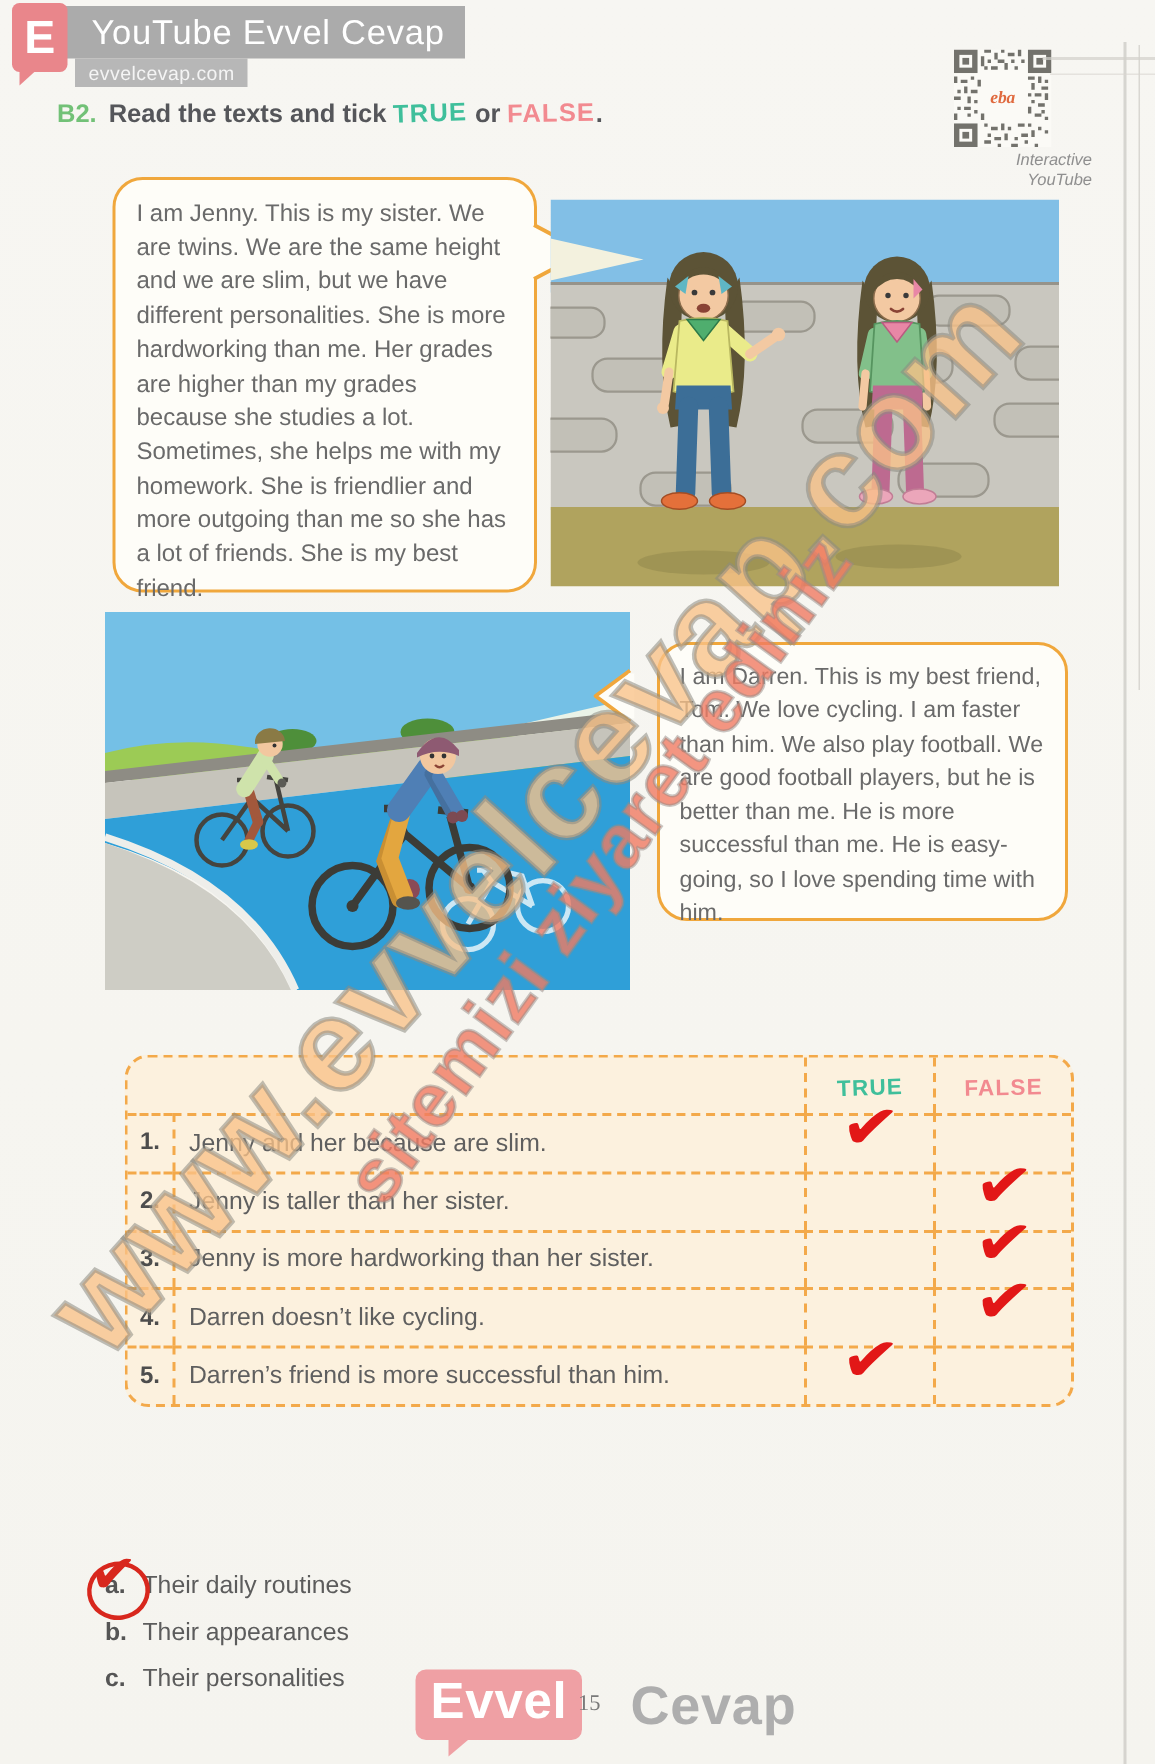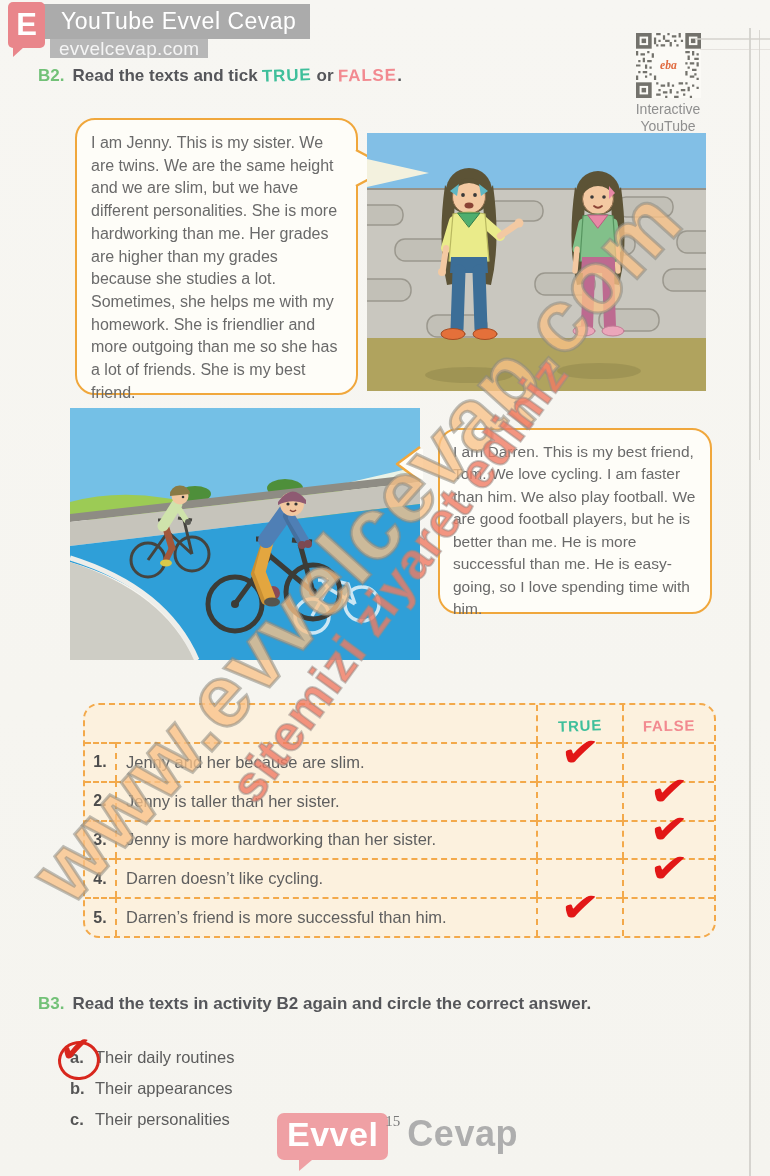--- a/index.html
+++ b/index.html
@@ -16,37 +16,37 @@
     overflow:hidden;
   }
   
   .banner-main{
     position:absolute; left:33px; top:4px; height:35px; line-height:35px;
     background:rgba(166,166,166,.94); color:#fff; font-size:23px; font-weight:normal;
     padding:0 14px 0 28px; letter-spacing:.5px;
   }
   .banner-sub{
     position:absolute; left:50px; top:39px; height:19px; line-height:19px;
-    background:rgba(178,178,178,.94); color:#f4f4f4; font-size:19px;
+    background:rgba(178,178,178,.94); color:#f4f4f4; font-size:13px;
     padding:0 9px; letter-spacing:.3px;
   }
   .logo-e{
     position:absolute; left:8px; top:2px; width:37px; height:46px;
     background:#e9868b; border-radius:5px; color:#fff; font-size:31px; font-weight:bold;
     display:flex; align-items:center; justify-content:center;
   }
   .logo-e::after{
     content:""; position:absolute; left:5px; bottom:-9px;
     border-left:11px solid #e9868b; border-bottom:10px solid transparent;
   }
   
   .qr-wrap{position:absolute; left:636px; top:33px; width:65px; height:65px;}
   .qr-caption{
-    position:absolute; left:608px; top:101px; width:120px; text-align:center;
-    font-size:14px; color:#8f8f8f; line-height:1.2;
+    position:absolute; left:608px; top:101px; width:120px; text-align:right;
+    font-size:11px; font-style:italic; color:#8f8f8f; line-height:1.2;
   }
   
   .act-line{position:absolute; font-size:17px; color:#55565a; font-weight:bold;}
   .b2-line{left:38px; top:66px;}
   .b3-line{left:38px; top:994px;}
   .act-code{color:#72c177; margin-right:8px;margin-top:16px;}
   .brand-true{color:#3fbf9b; font-weight:800; letter-spacing:.8px; display:inline-block; transform:rotate(-2deg);}
   .brand-false{color:#f28a90; font-weight:800; letter-spacing:.8px; display:inline-block; transform:rotate(-1deg);}
   
   .bubble{
@@ -87,31 +87,31 @@
   .opt-circle{
     position:absolute; left:-12px; top:-7px; width:36px; height:33px;
     border:3px solid #d8271d; border-radius:50%; transform:rotate(-8deg);
   }
   .opt-tick{
     position:absolute; left:-10px; top:-17px; font-size:37px; color:#d8271d;
     transform:rotate(4deg); line-height:1;
   }
   .opt-mark{position:relative; flex:0 0 25px; width:25px;}
   
-  .footer-logo{position:absolute; left:277px; top:1113px; display:flex; align-items:flex-start;}
+  .footer-logo{position:absolute; left:277px; top:1113px; display:flex; align-items:center;}
   .footer-bubble{
     position:relative; background:#efa0a4; border-radius:7px; padding:2px 10px 6px;
     color:#fff; font-size:34px; font-weight:bold; letter-spacing:.5px;
   }
   .footer-bubble::after{
     content:""; position:absolute; left:22px; bottom:-11px;
     border-left:13px solid #efa0a4; border-bottom:11px solid transparent;
   }
   .footer-page{font-size:15px; color:#7a7a7a; margin-left:-3px; position:relative; z-index:2;font-family:Liberation Serif, serif;}
-  .footer-cevap{color:#aeaeae; font-size:36px; font-weight:bold; margin-left:7px; letter-spacing:.5px;}
+  .footer-cevap{color:#aeaeae; font-size:36px; font-weight:bold; margin-left:20px; letter-spacing:.5px;}
   
   .wm{position:absolute; white-space:nowrap; font-weight:bold; pointer-events:none;}
   .wm1{
     left:48px; top:840px; height:95px; line-height:95px; font-size:88px;
     color:rgba(248,194,136,.78); -webkit-text-stroke:3px rgba(141,138,130,.55);
     transform:rotate(-48deg); transform-origin:0 50%; letter-spacing:1px;
   }
   .wm2{
     left:242px; top:770px; height:52px; line-height:52px; font-size:50px;
     color:rgba(240,122,99,.8); -webkit-text-stroke:2px rgba(150,140,135,.5);
@@ -365,23 +365,20 @@
     <div class="tf-row body">
       <div class="tf-cell c-num">5.</div>
       <div class="tf-cell c-text">Darren’s friend is more successful than him.</div>
       <div class="tf-cell c-true">
           <span class="tick">✔</span>
         </div>
       <div class="tf-cell c-false"></div>
     </div>
   </div>
 
-  <div class="act-line b3-line">
-    <span class="act-code">B3.</span><span>Read the texts in activity B2 again and circle the correct answer.</span>
-  </div>
 
   <div class="option" style="top:1048px;">
     <span class="opt-mark">
       <span class="opt-circle"></span>
       <span class="opt-label">a.</span>
       <span class="opt-tick">✔</span>
     </span>
     <span>Their daily routines</span>
   </div>
   <div class="option" style="top:1079px;">

